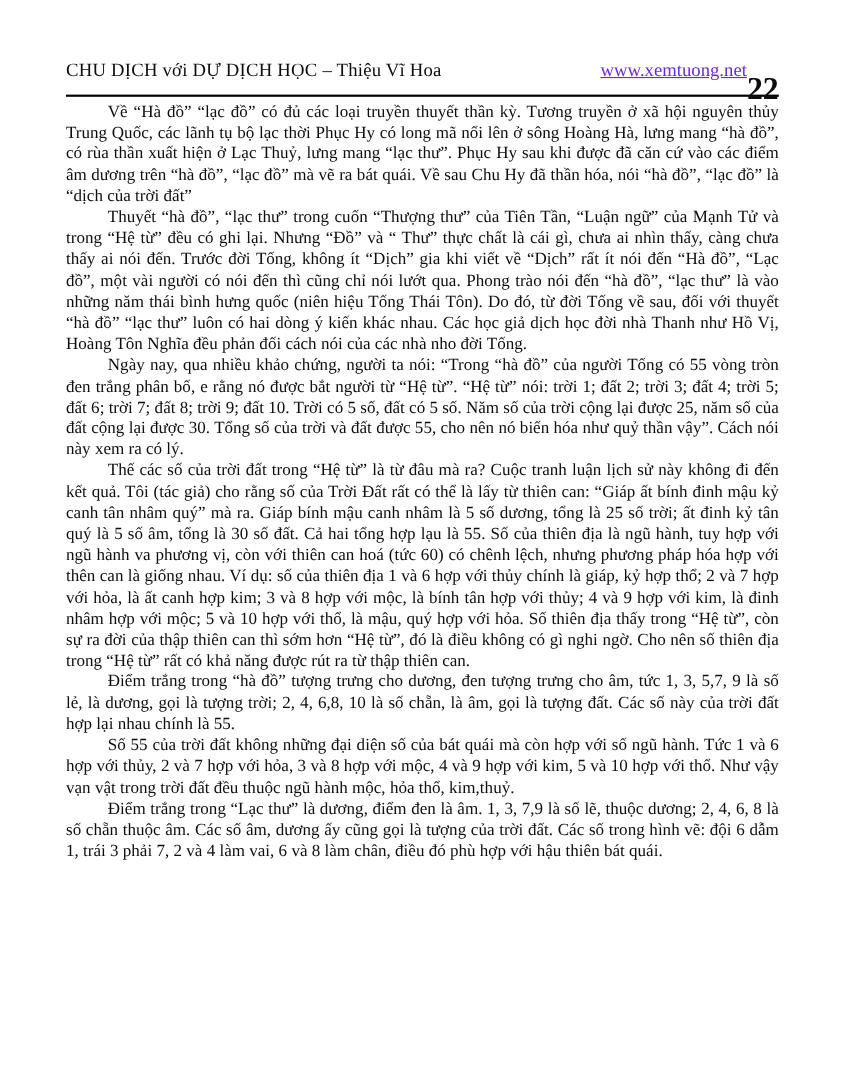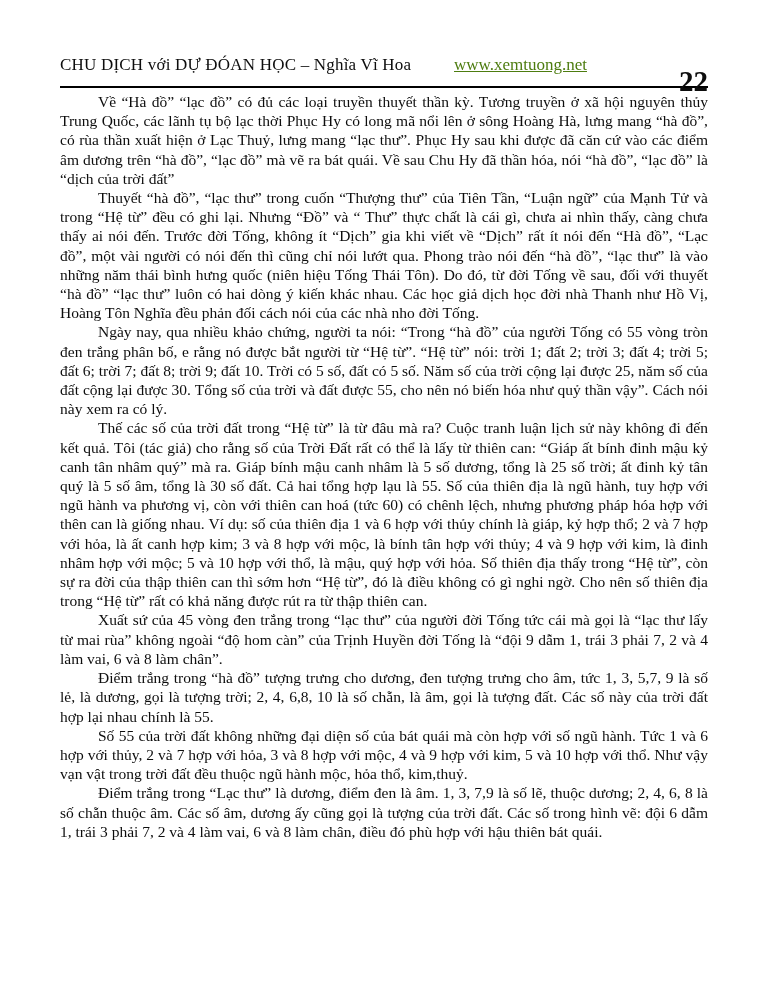--- a/index.html
+++ b/index.html
@@ -27,23 +27,22 @@
   }
   .book-title {
     font-size: 17px;
     letter-spacing: 0.2px;
     white-space: nowrap;
   }
   .website-link {
     font-size: 17px;
     text-decoration: underline;
     margin-left: auto;
-    margin-right: 92px;
     white-space: nowrap;
-    color: #4d7c0f;
+    color: #6d28d9;
     cursor: pointer;
   }
   .page-number {
     font-size: 29px;
     font-weight: bold;
     position: relative;
     top: 21px;
     white-space: nowrap;
   }
   .content {
@@ -56,27 +55,26 @@
     margin: 0;
     padding: 0;
     text-indent: 38px;
   }
 </style>
 </head>
 <body>
 
 <div class="page">
   <div class="header">
-    <span class="book-title">CHU DỊCH với DỰ ĐÓAN HỌC – Nghĩa Vĩ Hoa</span>
+    <span class="book-title">CHU DỊCH với DỰ DỊCH HỌC – Thiệu Vĩ Hoa</span>
     <span class="website-link">www.xemtuong.net</span>
     <span class="page-number">22</span>
   </div>
   <div class="content">
     <p>Về “Hà đồ” “lạc đồ” có đủ các loại truyền thuyết thần kỳ. Tương truyền ở xã hội nguyên thủy Trung Quốc, các lãnh tụ bộ lạc thời Phục Hy có long mã nổi lên ở sông Hoàng Hà, lưng mang “hà đồ”, có rùa thần xuất hiện ở Lạc Thuỷ, lưng mang “lạc thư”. Phục Hy sau khi được đã căn cứ vào các điểm âm dương trên “hà đồ”, “lạc đồ” mà vẽ ra bát quái. Về sau Chu Hy đã thần hóa, nói “hà đồ”, “lạc đồ” là “dịch của trời đất”</p>
     <p>Thuyết “hà đồ”, “lạc thư” trong cuốn “Thượng thư” của Tiên Tần, “Luận ngữ” của Mạnh Tử và trong “Hệ từ” đều có ghi lại. Nhưng “Đồ” và “ Thư” thực chất là cái gì, chưa ai nhìn thấy, càng chưa thấy ai nói đến. Trước đời Tống, không ít “Dịch” gia khi viết về “Dịch” rất ít nói đến “Hà đồ”, “Lạc đồ”, một vài người có nói đến thì cũng chỉ nói lướt qua. Phong trào nói đến “hà đồ”, “lạc thư” là vào những năm thái bình hưng quốc (niên hiệu Tống Thái Tôn). Do đó, từ đời Tống về sau, đối với thuyết “hà đồ” “lạc thư” luôn có hai dòng ý kiến khác nhau. Các học giả dịch học đời nhà Thanh như Hồ Vị, Hoàng Tôn Nghĩa đều phản đối cách nói của các nhà nho đời Tống.</p>
     <p>Ngày nay, qua nhiều khảo chứng, người ta nói: “Trong “hà đồ” của người Tống có 55 vòng tròn đen trắng phân bố, e rằng nó được bắt người từ “Hệ từ”. “Hệ từ” nói: trời 1; đất 2; trời 3; đất 4; trời 5; đất 6; trời 7; đất 8; trời 9; đất 10. Trời có 5 số, đất có 5 số. Năm số của trời cộng lại được 25, năm số của đất cộng lại được 30. Tổng số của trời và đất được 55, cho nên nó biến hóa như quỷ thần vậy”. Cách nói này xem ra có lý.</p>
     <p>Thế các số của trời đất trong “Hệ từ” là từ đâu mà ra? Cuộc tranh luận lịch sử này không đi đến kết quả. Tôi (tác giả) cho rằng số của Trời Đất rất có thể là lấy từ thiên can: “Giáp ất bính đinh mậu kỷ canh tân nhâm quý” mà ra. Giáp bính mậu canh nhâm là 5 số dương, tổng là 25 số trời; ất đinh kỷ tân quý là 5 số âm, tổng là 30 số đất. Cả hai tổng hợp lạu là 55. Số của thiên địa là ngũ hành, tuy hợp với ngũ hành va phương vị, còn với thiên can hoá (tức 60) có chênh lệch, nhưng phương pháp hóa hợp với thên can là giống nhau. Ví dụ: số của thiên địa 1 và 6 hợp với thủy chính là giáp, kỷ hợp thổ; 2 và 7 hợp với hỏa, là ất canh hợp kim; 3 và 8 hợp với mộc, là bính tân hợp với thủy; 4 và 9 hợp với kim, là đinh nhâm hợp với mộc; 5 và 10 hợp với thổ, là mậu, quý hợp với hỏa. Số thiên địa thấy trong “Hệ từ”, còn sự ra đời của thập thiên can thì sớm hơn “Hệ từ”, đó là điều không có gì nghi ngờ. Cho nên số thiên địa trong “Hệ từ” rất có khả năng được rút ra từ thập thiên can.</p>
-    <p>Xuất sứ của 45 vòng đen trắng trong “lạc thư” của người đời Tống tức cái mà gọi là “lạc thư lấy từ mai rùa” không ngoài “độ hom càn” của Trịnh Huyền đời Tống là “đội 9 dẫm 1, trái 3 phải 7, 2 và 4 làm vai, 6 và 8 làm chân”.</p>
     <p>Điểm trắng trong “hà đồ” tượng trưng cho dương, đen tượng trưng cho âm, tức 1, 3, 5,7, 9 là số lẻ, là dương, gọi là tượng trời; 2, 4, 6,8, 10 là số chẵn, là âm, gọi là tượng đất. Các số này của trời đất hợp lại nhau chính là 55.</p>
     <p>Số 55 của trời đất không những đại diện số của bát quái mà còn hợp với số ngũ hành. Tức 1 và 6 hợp với thủy, 2 và 7 hợp với hỏa, 3 và 8 hợp với mộc, 4 và 9 hợp với kim, 5 và 10 hợp với thổ. Như vậy vạn vật trong trời đất đều thuộc ngũ hành mộc, hỏa thổ, kim,thuỷ.</p>
     <p>Điểm trắng trong “Lạc thư” là dương, điểm đen là âm. 1, 3, 7,9 là số lẽ, thuộc dương; 2, 4, 6, 8 là số chẵn thuộc âm. Các số âm, dương ấy cũng gọi là tượng của trời đất. Các số trong hình vẽ: đội 6 dẫm 1, trái 3 phải 7, 2 và 4 làm vai, 6 và 8 làm chân, điều đó phù hợp với hậu thiên bát quái.</p>
   </div>
 </div>
 
 </body></html>

